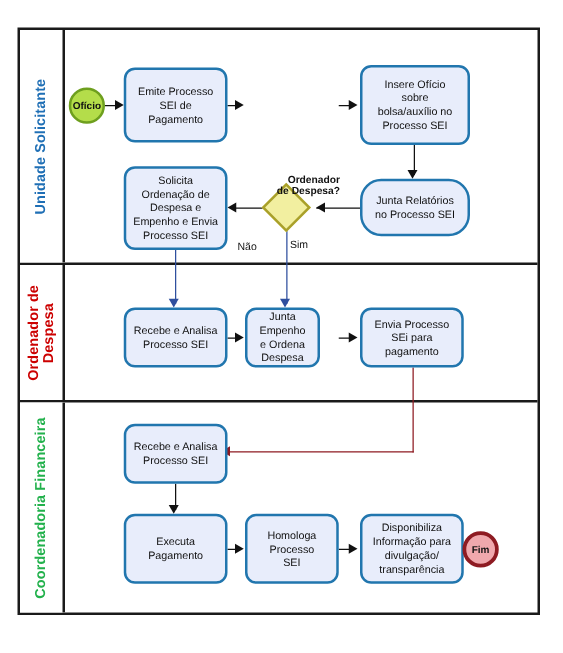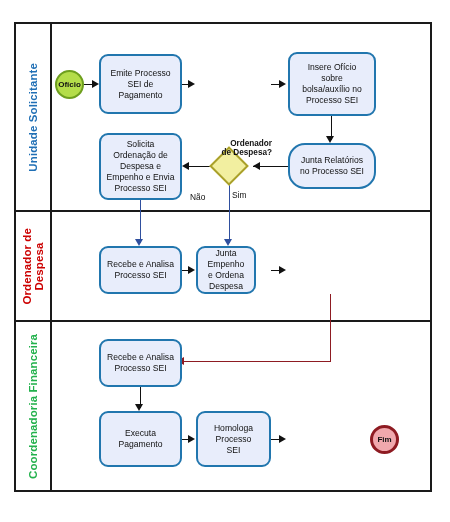--- a/index.html
+++ b/index.html
@@ -252,20 +252,23 @@
   <div class="conn h" style="left:182px; top:270px; width:8px; border-top-color:#111111;"></div>
   <div class="arrow right" style="left:188px; top:266px;"></div>
 
   <div class="task" style="left:196px; top:246px; width:60px; height:48px;">Junta Empenho
 e Ordena
 Despesa</div>
 
   <div class="conn h" style="left:271px; top:270px; width:11px; border-top-color:#111111;"></div>
   <div class="arrow right" style="left:279px; top:266px;"></div>
 
+  <div class="task" style="left:288px; top:246px; width:83px; height:48px;">Envia Processo
+SEi para
+pagamento</div>
 
   <div class="conn v" style="left:330px; top:294px; height:68px; border-left-color:#8e1b22;"></div>
   <div class="conn h" style="left:183px; top:361px; width:148px; border-top-color:#8e1b22;"></div>
   <div class="arrow red left" style="left:177px; top:357px;"></div>
 
   <div class="task" style="left:99px; top:339px; width:83px; height:48px;">Recebe e Analisa
 Processo SEI</div>
 
   <div class="conn v" style="left:140px; top:387px; height:21px; border-left-color:#111111;"></div>
   <div class="arrow down" style="left:135px; top:404px;"></div>
@@ -275,20 +278,24 @@
 
   <div class="conn h" style="left:182px; top:439px; width:8px; border-top-color:#111111;"></div>
   <div class="arrow right" style="left:188px; top:435px;"></div>
 
   <div class="task" style="left:196px; top:411px; width:75px; height:56px;">Homologa Processo
 SEI</div>
 
   <div class="conn h" style="left:271px; top:439px; width:11px; border-top-color:#111111;"></div>
   <div class="arrow right" style="left:279px; top:435px;"></div>
 
+  <div class="task" style="left:288px; top:411px; width:83px; height:56px;">Disponibiliza
+Informação para
+divulgação/
+transparência</div>
 
   <div class="conn h" style="left:371px; top:439px; width:12px; border-top-color:#111111;"></div>
   <div class="arrow right" style="left:379px; top:435px;"></div>
 
   <div class="event end" style="left:370px; top:425px; width:29px; height:29px;">
     <span>Fim</span>
   </div>
 
 </div>
 

